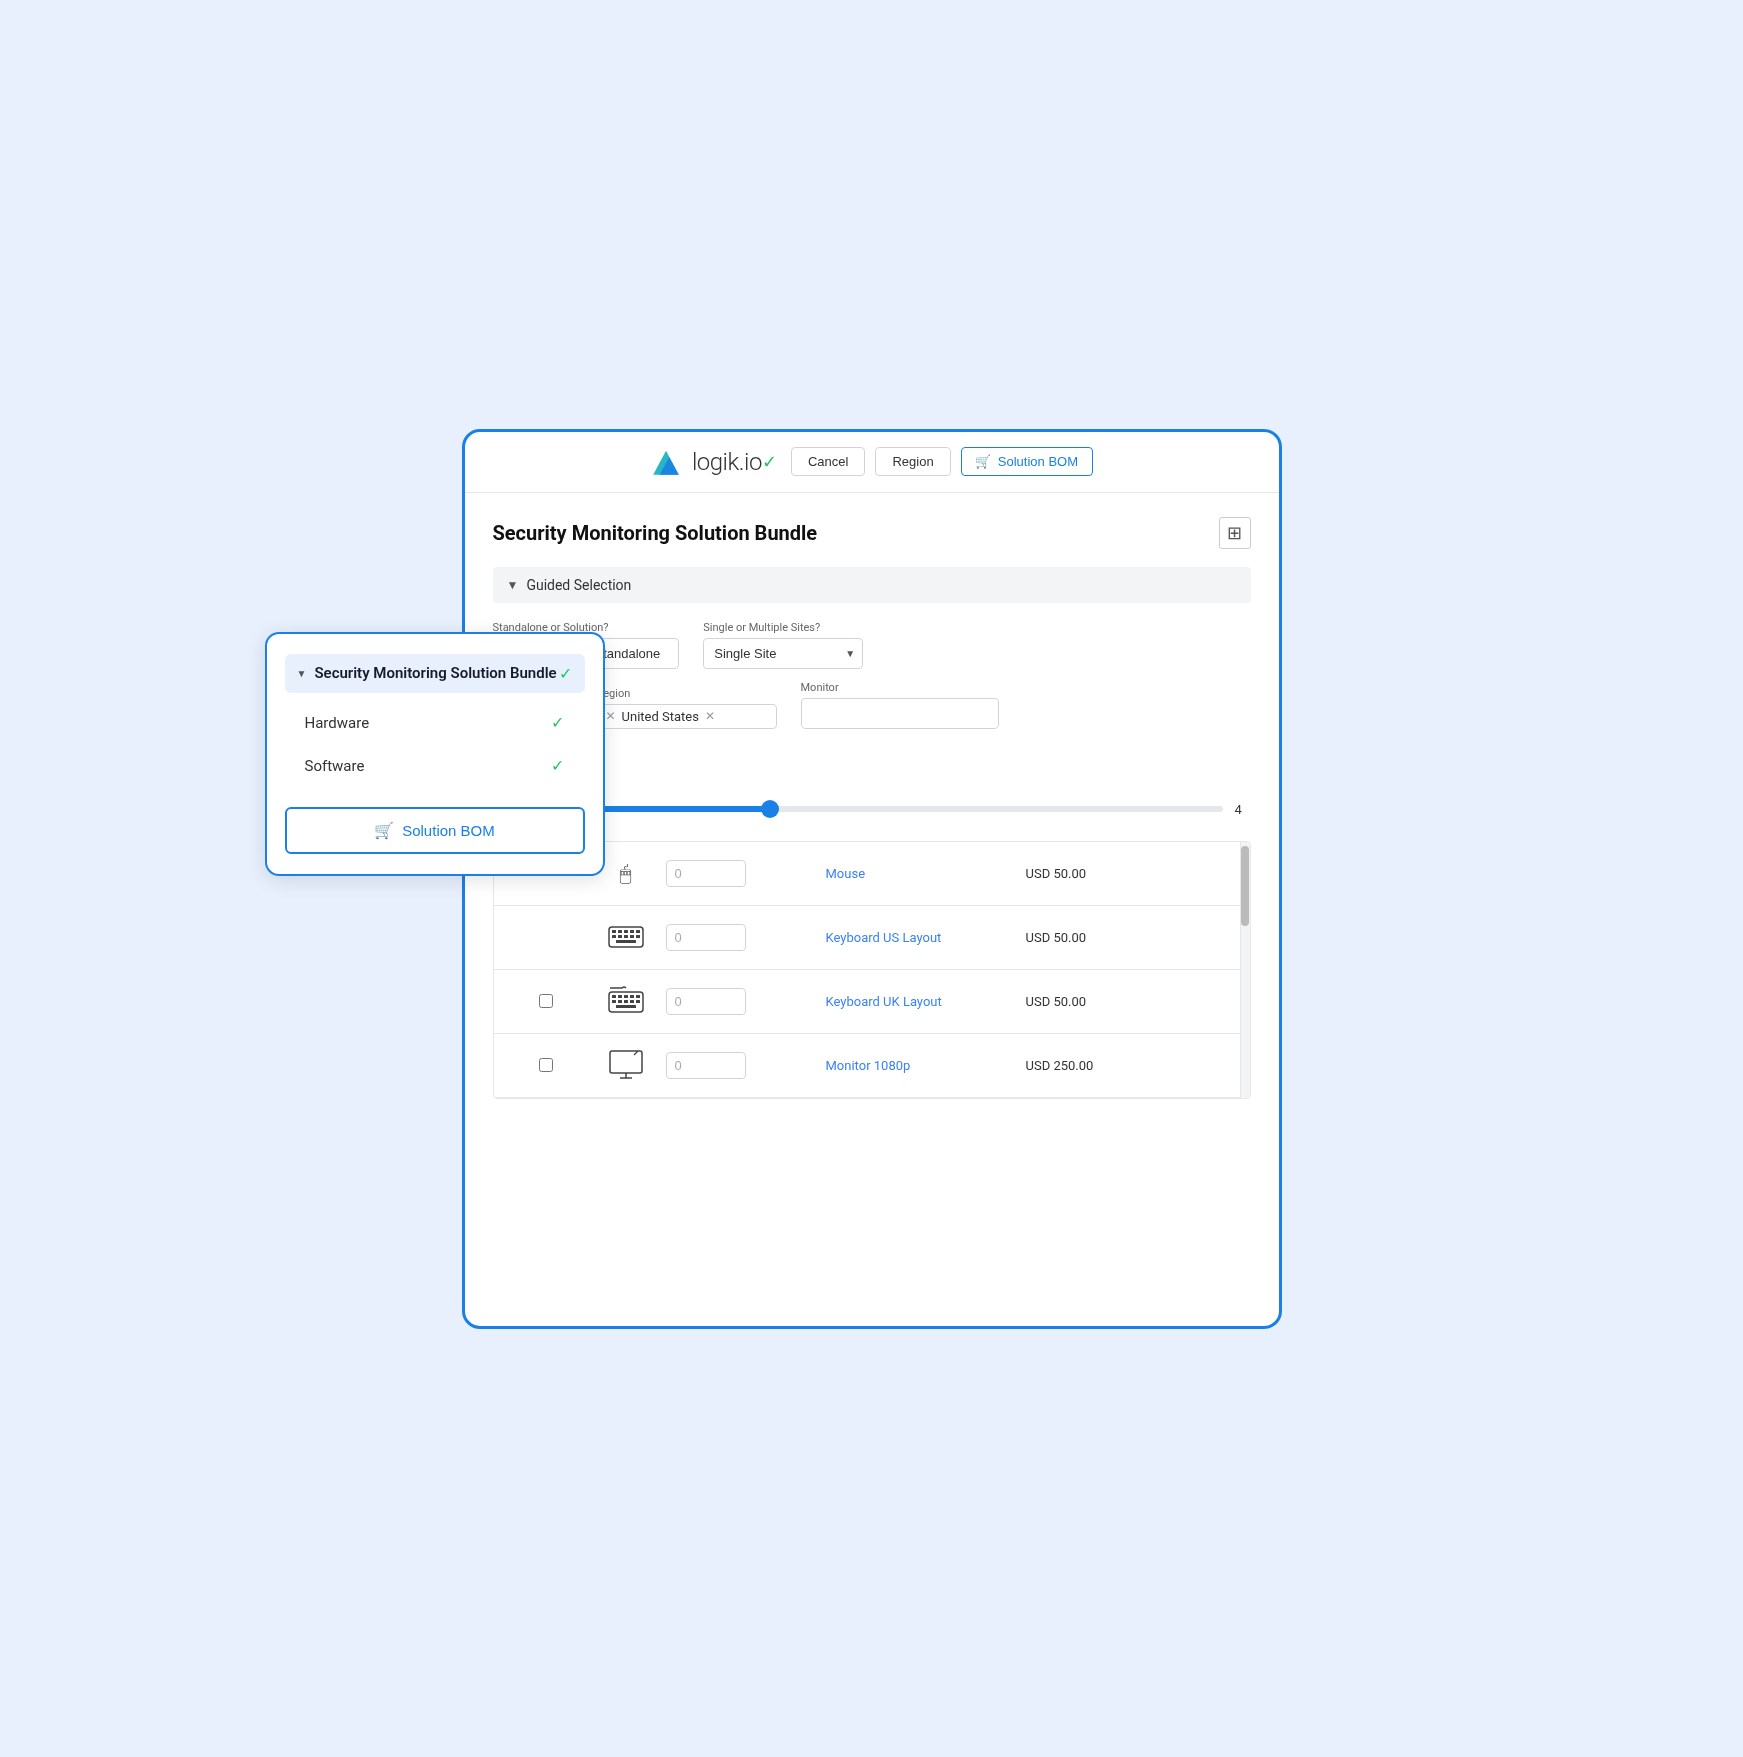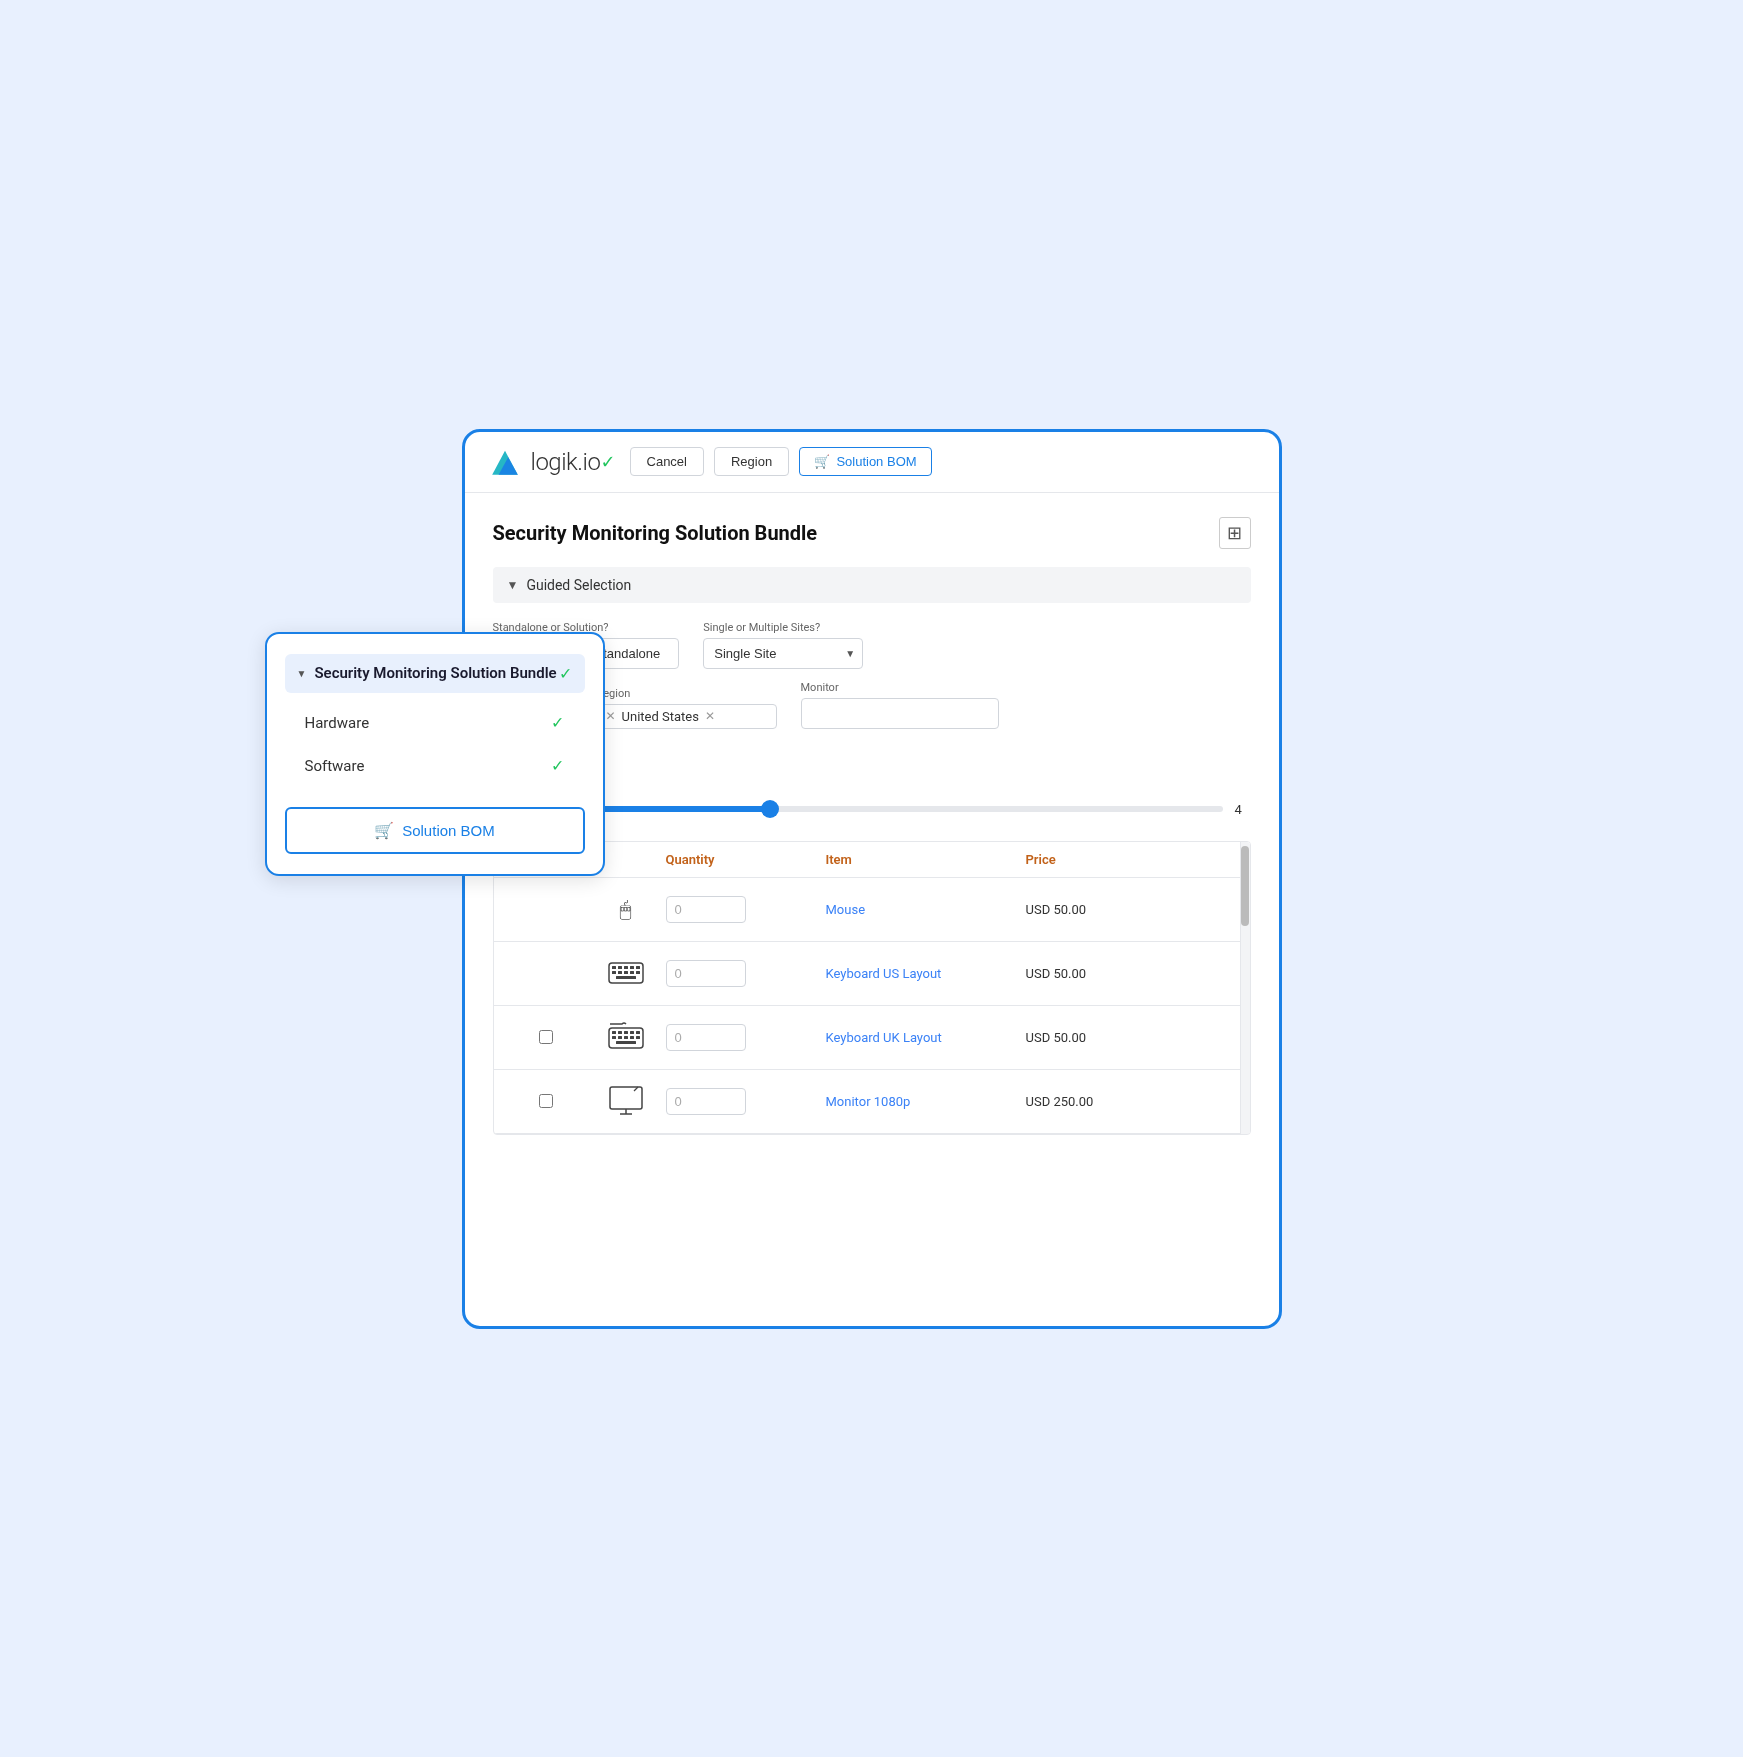--- a/index.html
+++ b/index.html
@@ -21,21 +21,21 @@
       min-height: 900px;
       position: relative;
       padding: 0;
       overflow: visible;
     }
 
     
     .header {
       display: flex;
       align-items: center;
-      justify-content: flex-start;
+      justify-content: center;
       padding: 14px 24px;
       border-bottom: 1px solid #e5e7eb;
     }
     .logo-area {
       display: flex;
       align-items: center;
       gap: 10px;
     }
     .logo-icon {
       width: 32px;
@@ -503,27 +503,20 @@
       <div class="slider-row">
         <div class="slider-track-wrapper">
           <div class="slider-fill"></div>
           <div class="slider-thumb"></div>
         </div>
         <span class="slider-value">4</span>
       </div>
     </div>
 
     <div class="table-section" style="position:relative;">
-      <div class="table-header" style="grid-template-columns: 80px 80px 160px 200px 1fr;">
-        <div></div>
-        <div></div>
-        <div class="th">Quantity</div>
-        <div class="th">Item</div>
-        <div class="th">Price</div>
-      </div>
 
       <div class="table-row">
         <div class="cell-checkbox"></div>
         <div class="cell-icon">
           <span style="font-size:20px;">🖱</span>
         </div>
         <div class="cell-qty">
           <input class="qty-input" value="0" style="">
         </div>
         <div class="cell-item">Mouse</div>

